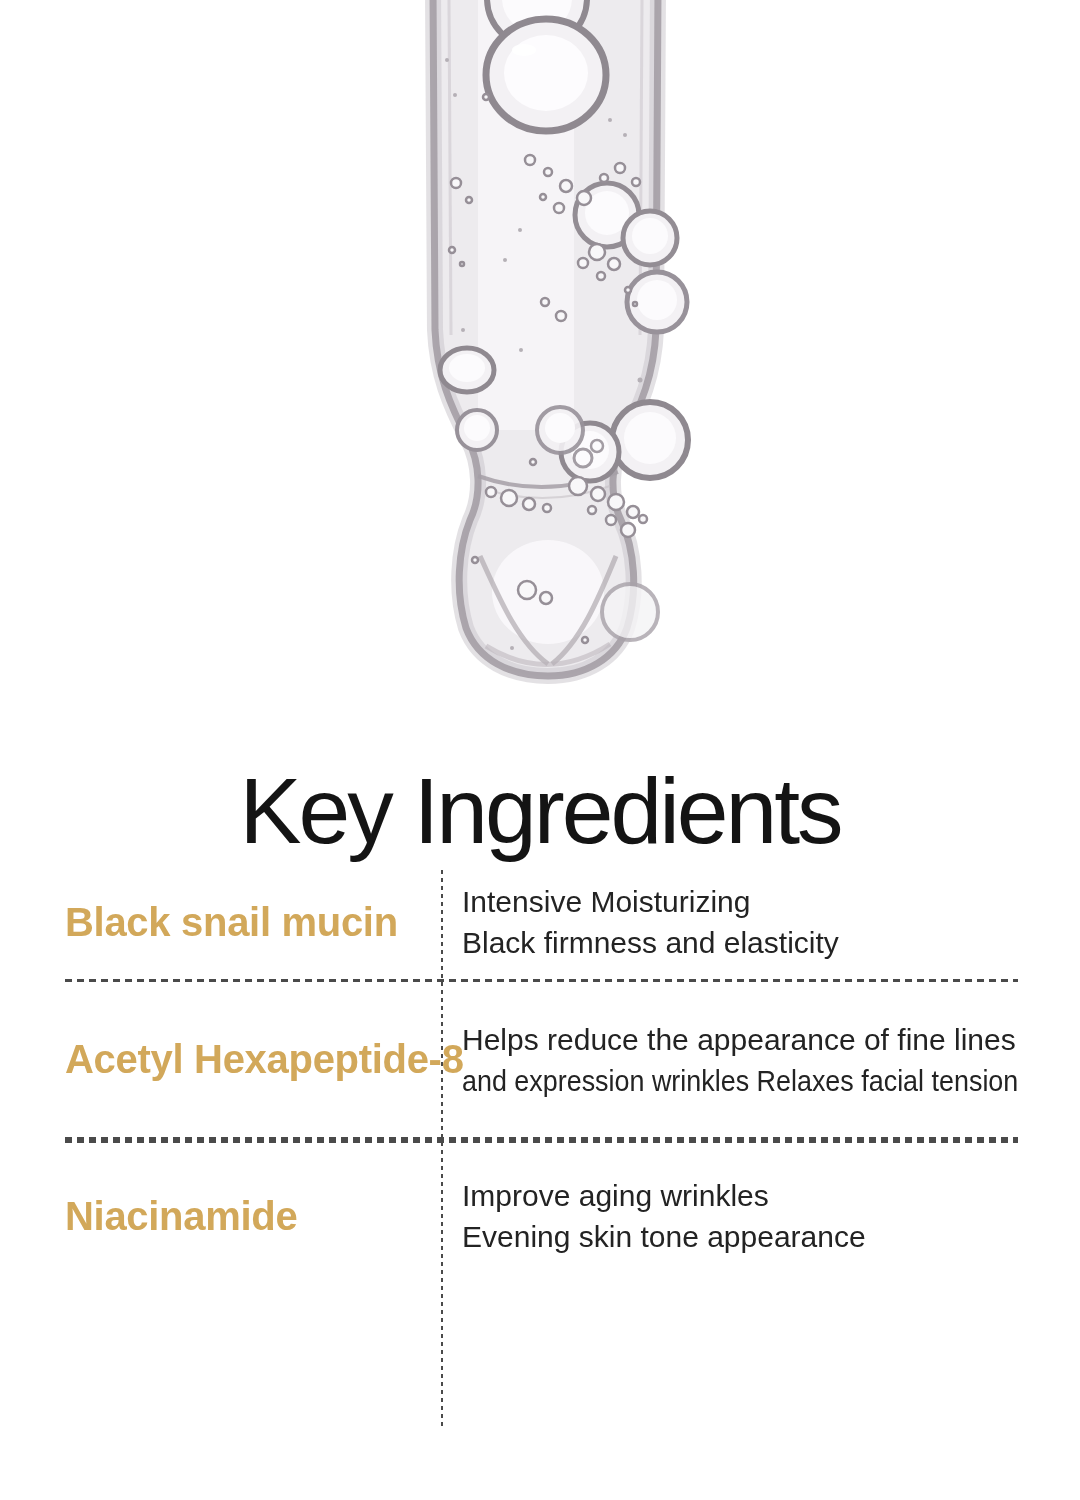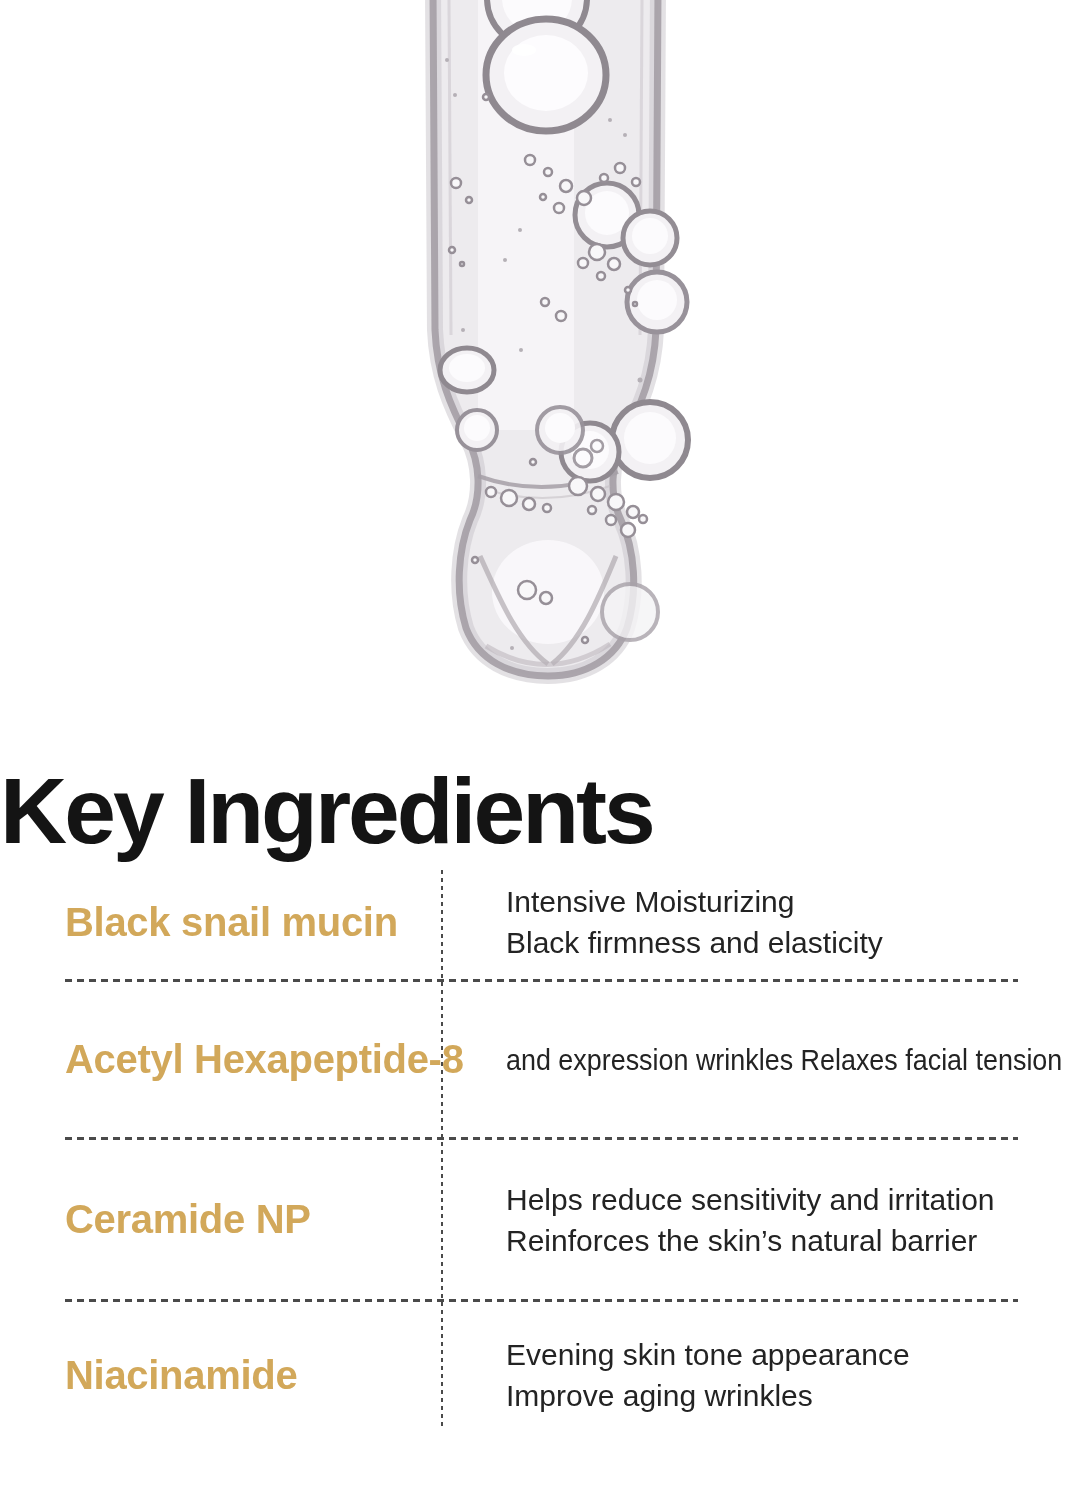--- a/index.html
+++ b/index.html
@@ -3,41 +3,41 @@
 <meta charset="utf-8">
 <style>
   html,body{margin:0;padding:0;background:#ffffff;}
   .canvas{
     position:relative;width:1080px;height:1500px;background:#fff;overflow:hidden;
     font-family:"Liberation Sans",sans-serif;
     --gold:#D2A85A; --body:#232323; --dash:#4a4a4a; --title:#141414;
   }
   .hero{position:absolute;top:0;left:0;width:1080px;height:690px;}
   .page-title{
-    position:absolute;top:698px;left:0;right:0;
-    font-size:93px;font-weight:700;letter-spacing:-3px;line-height:1.1;color:var(--title);
+    position:absolute;top:698px;left:0;right:0;text-align:center;
+    font-size:93px;font-weight:400;letter-spacing:-3px;line-height:1.1;color:var(--title);
   }
   .ing-table{position:absolute;left:65px;top:865px;width:953px;height:583px;display:flex;flex-direction:column;}
   .row{display:flex;align-items:center;position:relative;}
   .row-1{height:114px}.row-2{height:155px}.row-3{height:159px}.row-4{height:146px}
   .h-divider{
     height:3px;width:953px;flex:none;
     background:repeating-linear-gradient(90deg,var(--dash) 0 7px,transparent 7px 12px);
   }
   .v-divider{
     position:absolute;left:376px;top:5px;width:2px;height:560px;
     background:repeating-linear-gradient(180deg,var(--dash) 0 4px,transparent 4px 8px);
   }
   .label{
     width:376px;flex:none;font-size:40px;font-weight:700;color:var(--gold);letter-spacing:-0.3px;
   }
   .desc{margin-left:397px;width:556px;position:absolute;left:0;}
   .desc-line{font-size:30px;line-height:41px;color:var(--body);white-space:nowrap;}
   .fit{display:inline-block;white-space:nowrap;vertical-align:top;}
-  .desc-line{height:41px;margin-left:44px;}
+  .desc-line{height:41px;}
 </style>
 </head>
 <body>
 
 <div class="canvas" style="--gold: #D2A85A; --body: #232323; --dash: #4a4a4a; --title: #141414;">
 
   <svg class="hero" viewBox="0 0 1080 690" xmlns="http://www.w3.org/2000/svg" aria-hidden="true">
 
     <path d="M433,-10 L435,330 C437,375 450,405 468,440 C480,463 482,495 470,520
              C458,550 455,592 466,628 C478,660 510,676 548,676 C586,676 616,658 627,628
@@ -164,41 +164,33 @@
       </div>
     </div>
 
     <div class="h-divider"></div>
 
     <div class="row row-2">
       <div class="label">
         <span class="fit">Acetyl Hexapeptide-8</span>
       </div>
       <div class="desc">
+        <div class="desc-line"><span class="fit">Helps reduce the appearance of fine lines</span></div>
         <div class="desc-line"><span class="fit" style="transform: scaleX(0.896774); transform-origin: left center;">and expression wrinkles Relaxes facial tension</span></div>
       </div>
     </div>
 
     <div class="h-divider"></div>
 
-    <div class="row row-3">
-      <div class="label">
-        <span class="fit">Ceramide NP</span>
-      </div>
-      <div class="desc">
-        <div class="desc-line"><span class="fit">Helps reduce sensitivity and irritation</span></div>
-        <div class="desc-line"><span class="fit">Reinforces the skin’s natural barrier</span></div>
-      </div>
-    </div>
 
     <div class="h-divider"></div>
 
     <div class="row row-4">
       <div class="label">
         <span class="fit">Niacinamide</span>
       </div>
       <div class="desc">
+        <div class="desc-line"><span class="fit">Improve aging wrinkles</span></div>
         <div class="desc-line"><span class="fit">Evening skin tone appearance</span></div>
-        <div class="desc-line"><span class="fit">Improve aging wrinkles</span></div>
       </div>
     </div>
   </div>
 </div>
 
 </body></html>

